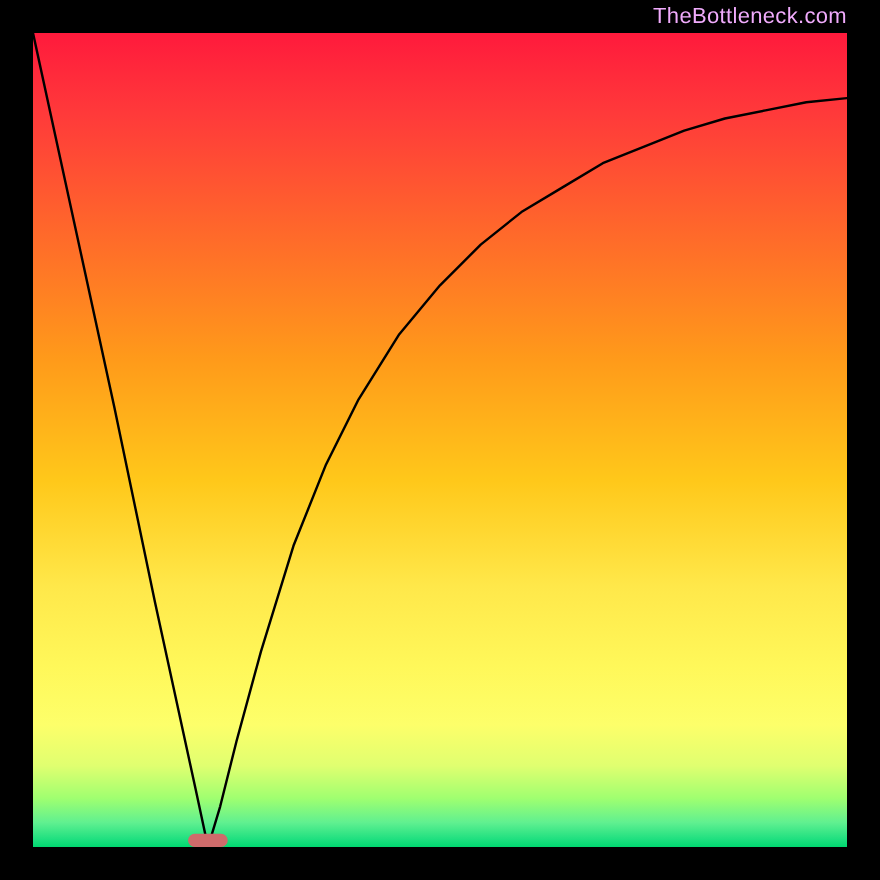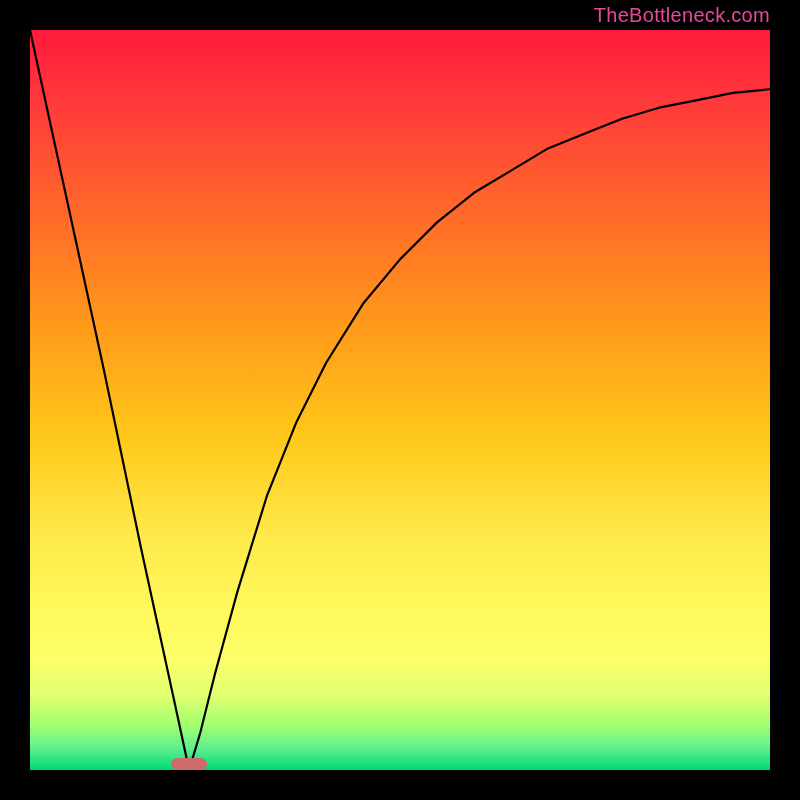--- a/index.html
+++ b/index.html
@@ -38,21 +38,21 @@
       #a0ff70 94%,
       #60f090 97%,
       #20e080 99%,
       #00d870 100%
     );
   }
   .watermark {
     position: absolute;
     top: 4px;
     right: 30px;
-    color: #ec4899;
+    color: #f0abfc;
     font-size: 20px;
     font-weight: 500;
     letter-spacing: 0.3px;
   }
   svg.curve {
     position: absolute;
     top: 30px;
     left: 30px;
     width: 740px;
     height: 740px;

